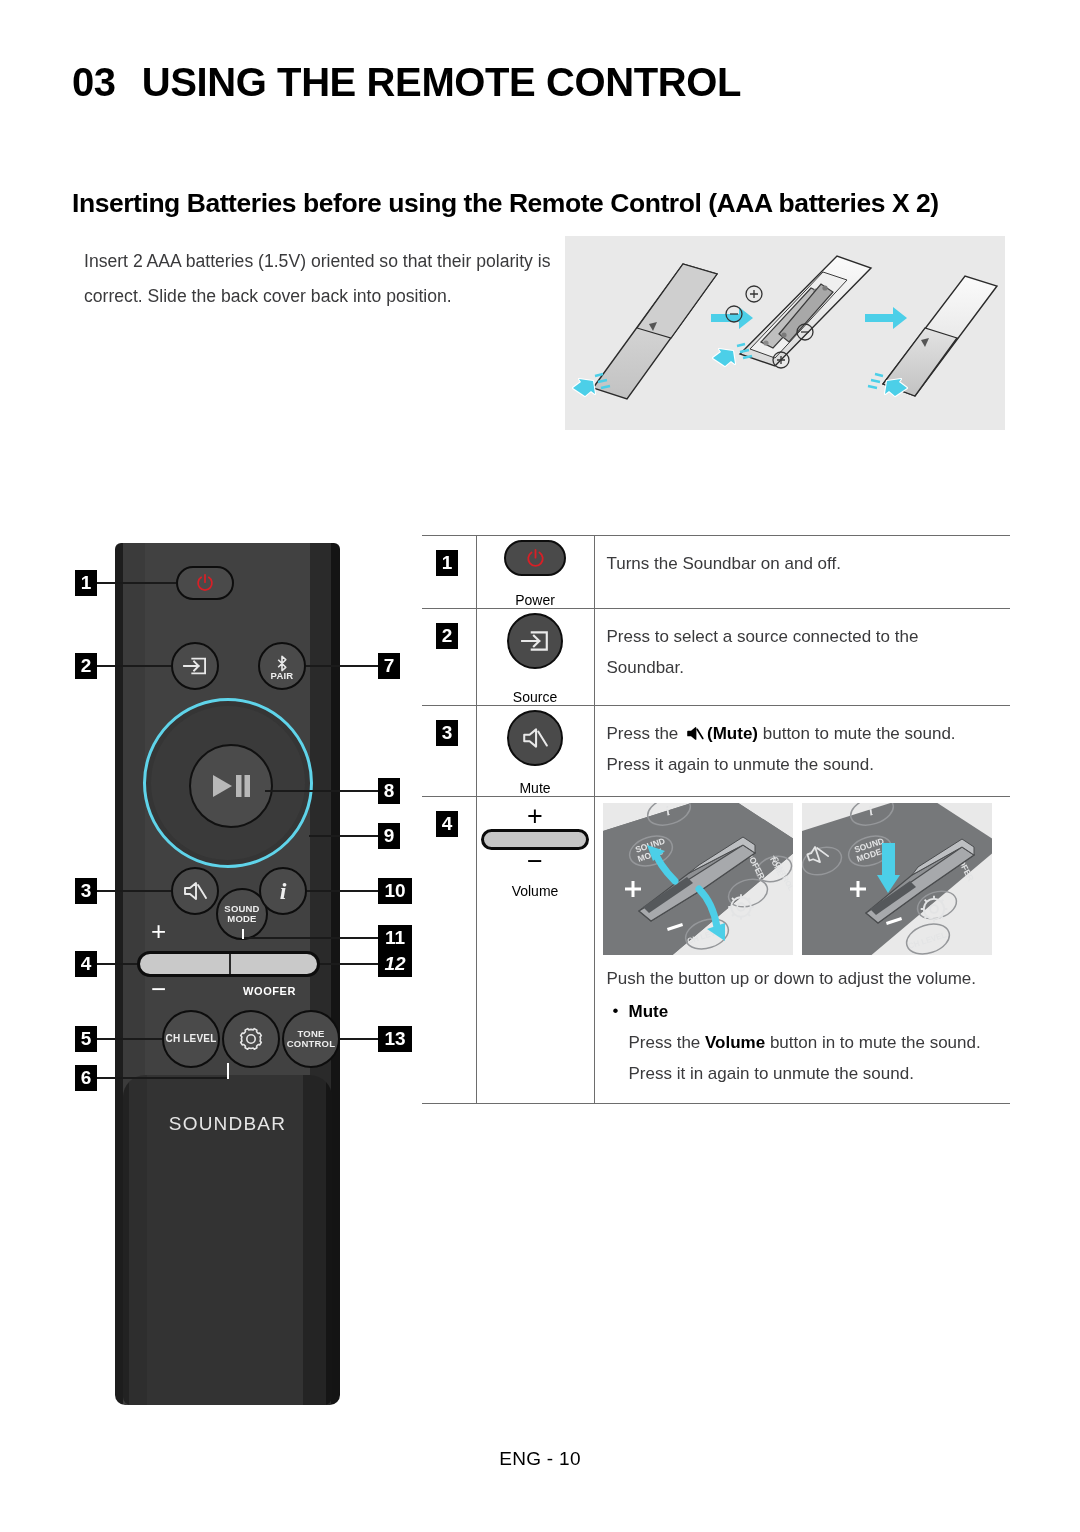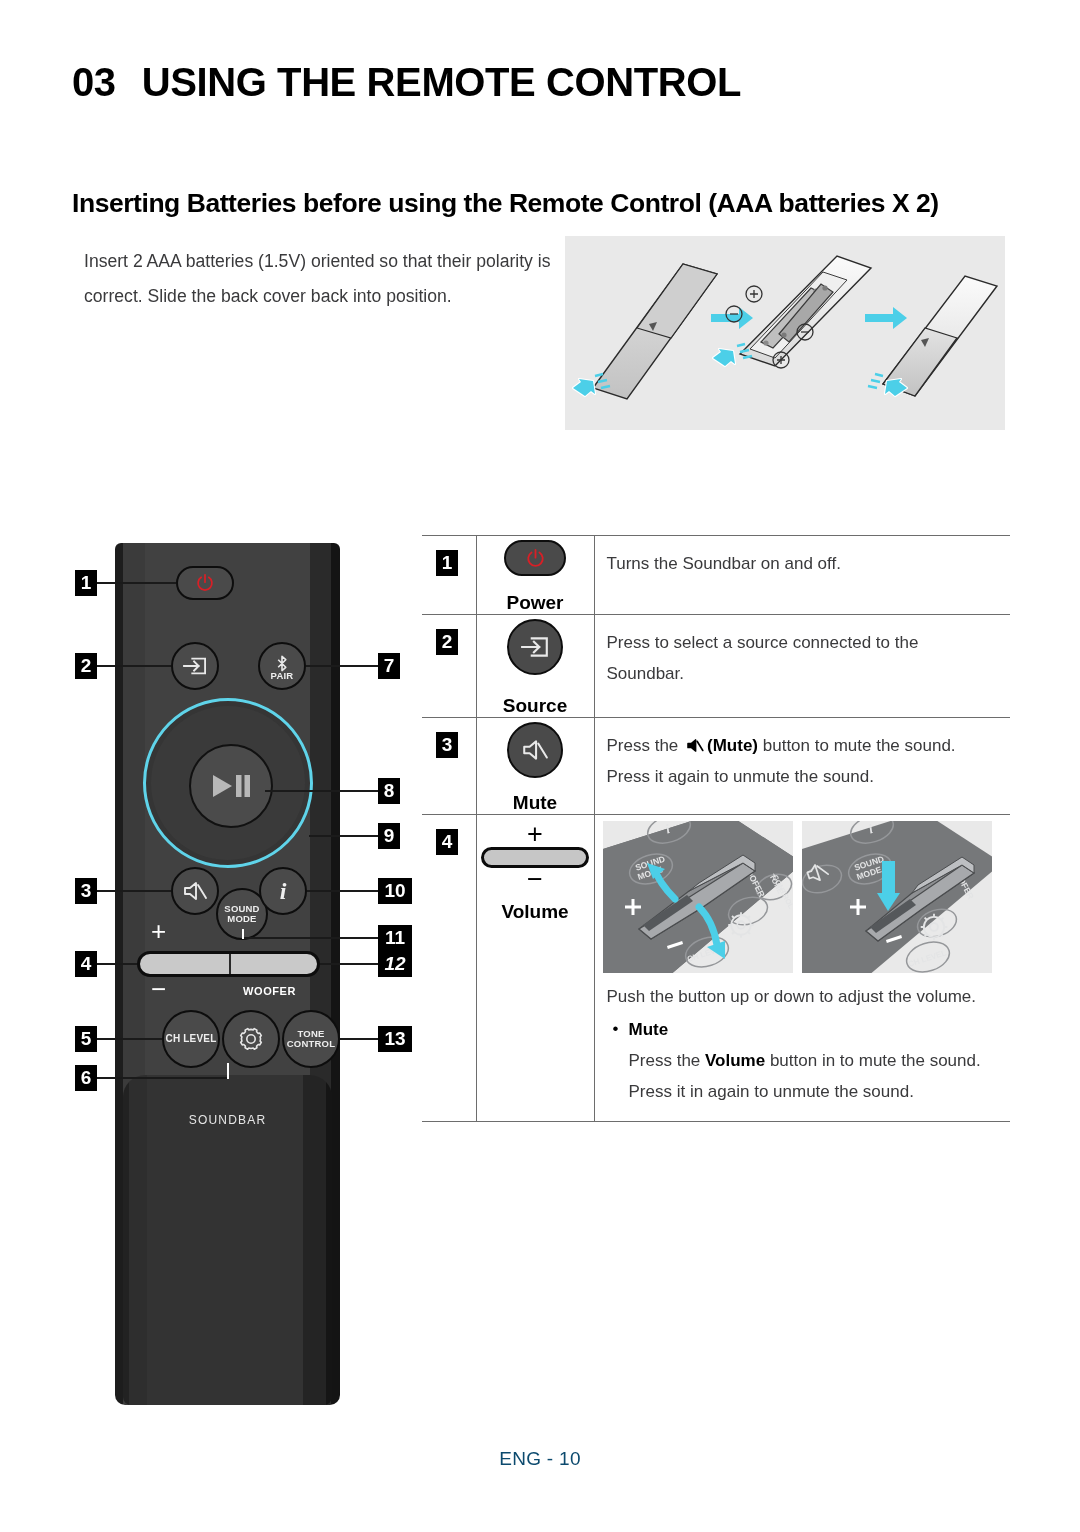--- a/index.html
+++ b/index.html
@@ -51,21 +51,21 @@
     background: linear-gradient(to right,#1d1d1d 0 8px,#3b3b3b 8px 30px,#414141 30px 195px,#2a2a2a 195px 216px,#141414 216px 225px);
     border-radius: 6px 6px 10px 10px;
   }
   .remote-lower {
     position: absolute; left: 48px; top: 540px; width: 209px; height: 330px;
     background: linear-gradient(to right,#222 0 6px,#2e2e2e 6px 24px,#333 24px 180px,#242424 180px 203px,#151515 203px 209px);
     border-radius: 22px 22px 8px 8px;
   }
   .soundbar-label {
     position: absolute; left: 48px; top: 578px; width: 209px;
-    text-align: center; color:#e6e6e6; font-size: 12px; letter-spacing: 1.2px;
+    text-align: center; color:#e6e6e6; font-size: 19px; letter-spacing: 1.2px;
   }
 
   .btn { position: absolute; display:flex; align-items:center; justify-content:center; }
   .btn-pill {
     width: 58px; height: 34px; border-radius: 17px;
     background:#4a4a4a; border: 2.5px solid #0d0d0d;
   }
   .btn-circ {
     border-radius: 50%; background:#4a4a4a; border: 2.5px solid #0d0d0d;
     color:#e8e8e8; text-align:center;
@@ -116,21 +116,21 @@
   .tbl tr:last-child td { border-bottom: none; }
   .c-num { width: 54px; border-right:1.5px solid #6d6d6d; }
   .c-btn { width: 118px; border-right:1.5px solid #6d6d6d; }
   .c-desc { width: 416px; }
   .numbadge {
     display:inline-block; background:#000; color:#fff; font-size:19px;
     font-weight:700; line-height:26px; height:26px; min-width:22px;
     text-align:center; margin: 14px 0 0 14px;
   }
   .cellcenter { text-align:center; padding: 12px 4px 14px; }
-  .key-name { font-size:19px; font-weight:700; color:#000; margin-top:8px; }
+  .key-name { font-size:14px; font-weight:400; color:#000; margin-top:8px; }
   .desc { font-size:17px; line-height:31px; color:#3a3a3c; padding: 12px 10px 14px 12px; }
   .desc b { color:#000; font-weight:700; }
   .bullet-list { margin: 2px 0 0 0; padding:0; list-style:none; }
   .bullet-list li { position:relative; padding-left: 22px; }
   .bullet-list li:before {
     content:"\2022"; position:absolute; left:6px; top:-1px; font-size:17px; color:#000;
   }
   .bullet-sub { padding-left: 22px; }
 
   .vol-fig-row { display:flex; gap: 9px; padding: 6px 8px 4px 8px; }
@@ -139,21 +139,21 @@
   .mini-rocker {
     width: 108px; height: 21px; border-radius: 11px; background:#c6c6c6;
     border: 3px solid #0b0b0b; margin: 2px auto 0; position:relative;
   }
   .mini-plus{ font-size:27px; line-height:22px; font-weight:400; color:#000;}
   .mini-minus{ font-size:27px; line-height:20px; font-weight:400; color:#000;}
 
   
   .footer {
     position:absolute; left:0; top: 1448px; width:1080px; text-align:center;
-    font-size: 19px; color:#0c4a6e; letter-spacing: .3px;
+    font-size: 19px; color:#000000; letter-spacing: .3px;
   }
   .svgw { display:block; }
 </style>
 </head>
 <body>
 
 <div class="page">
 
   <div class="chapter">
     <span class="num">03</span><span>USING THE REMOTE CONTROL</span>

